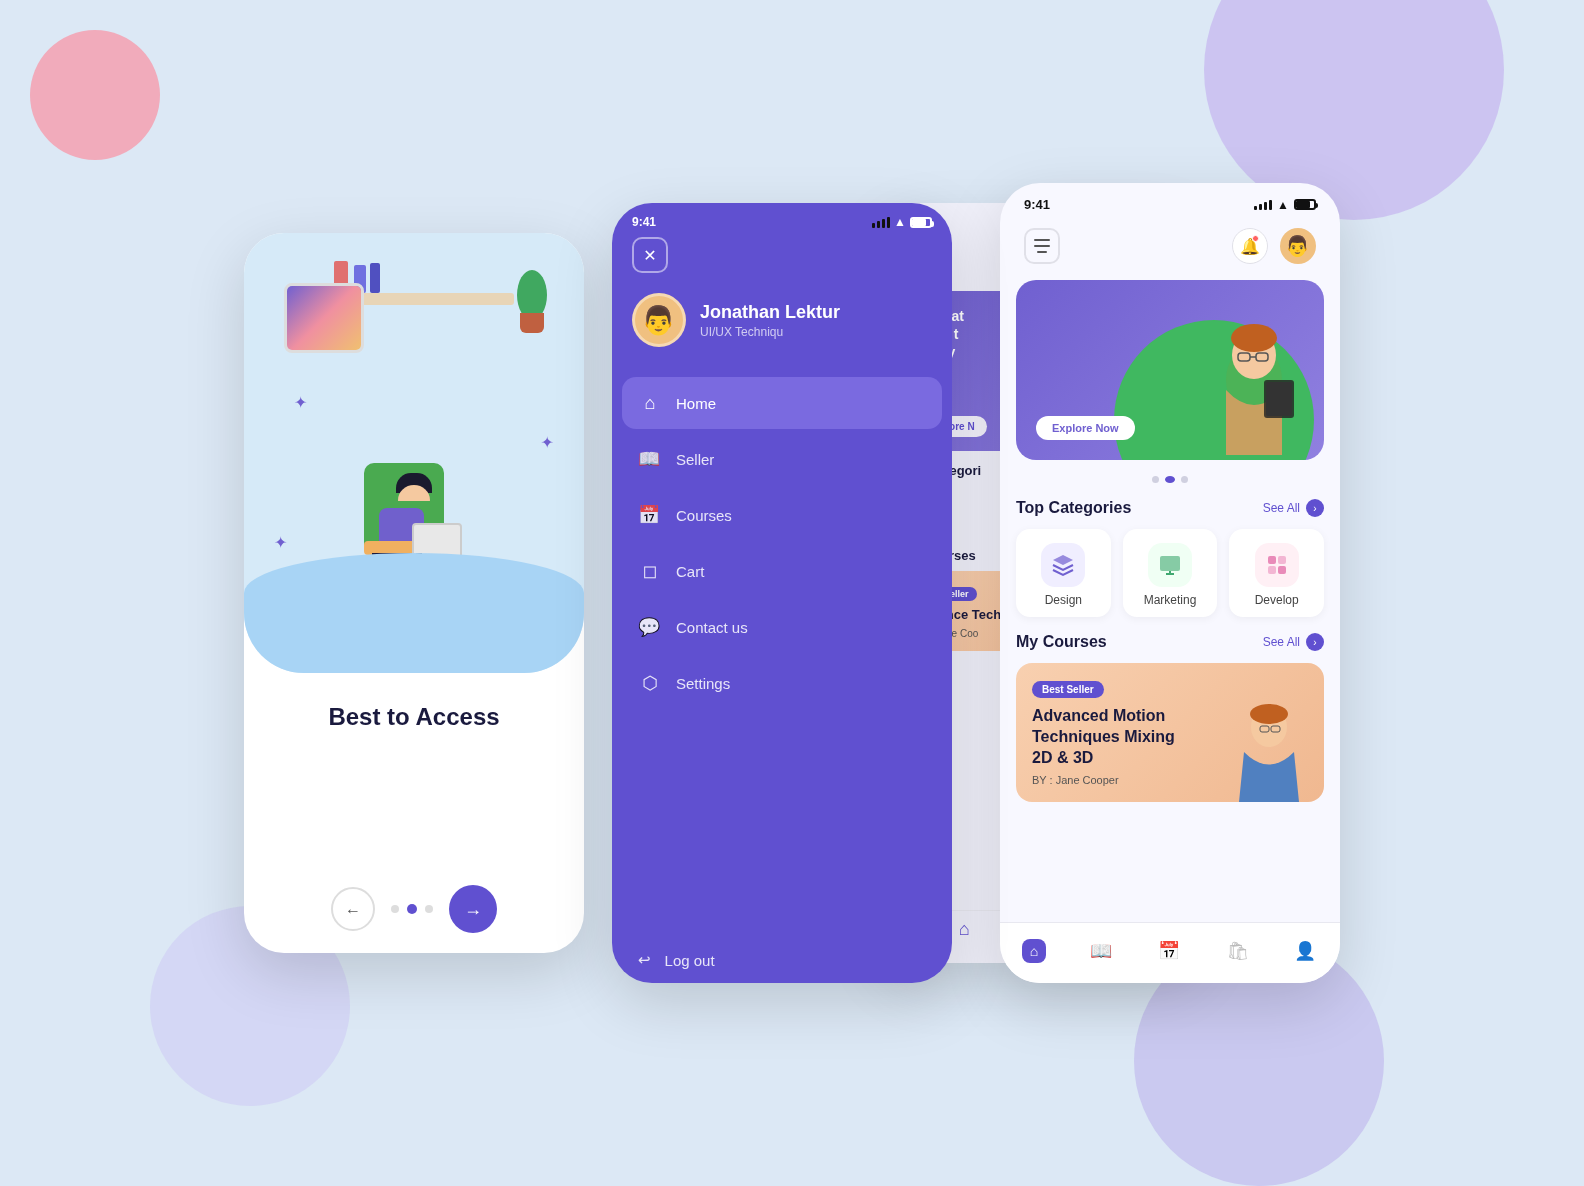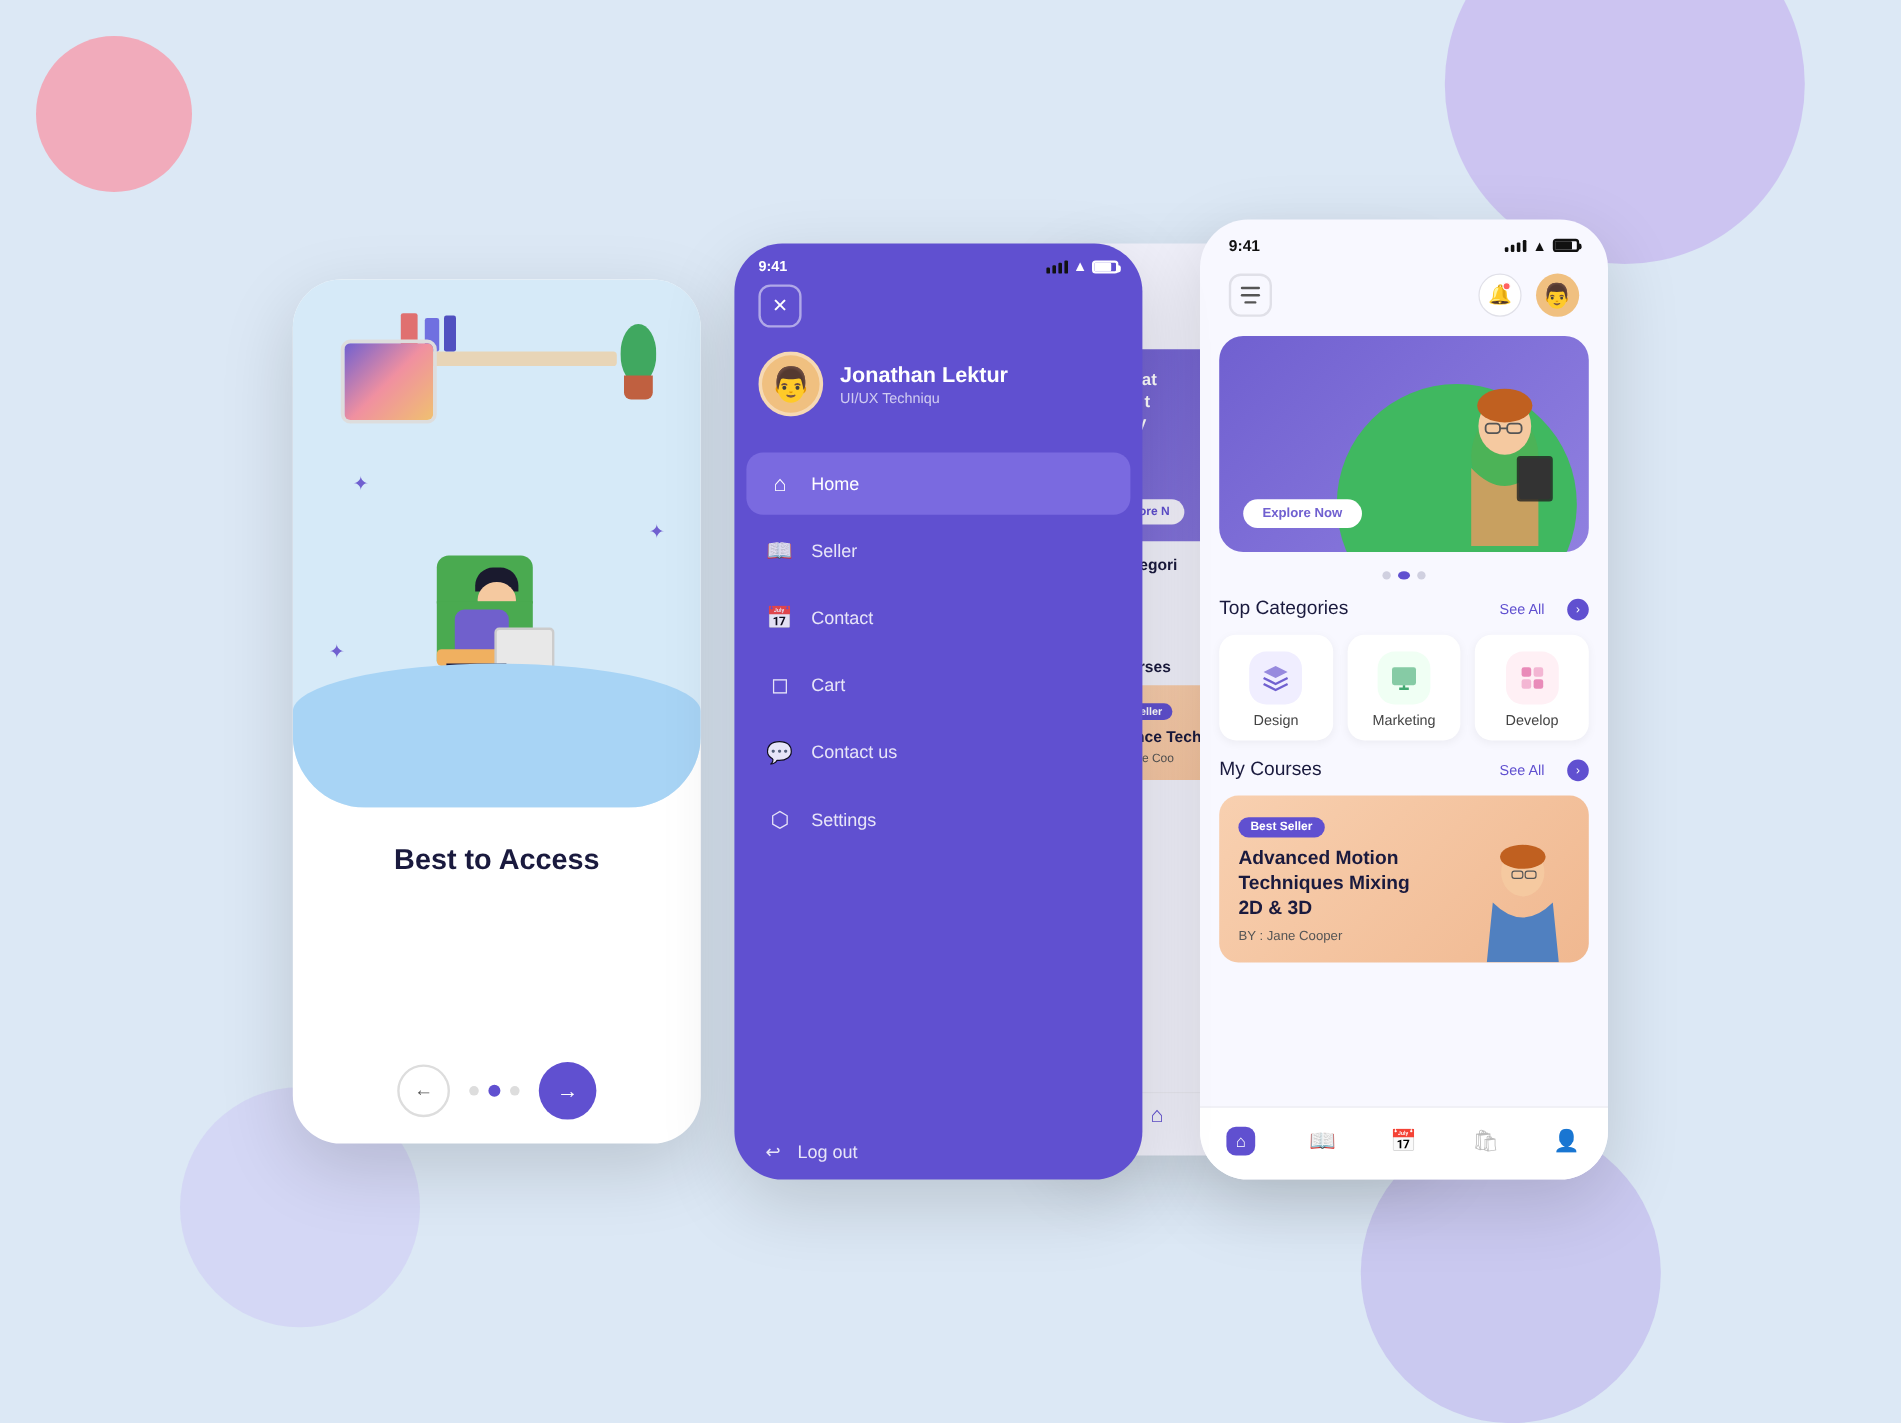--- a/index.html
+++ b/index.html
@@ -528,29 +528,29 @@
     .p3-dot.active { background: #6050d0; width: 10px; }
 
     
     .p3-section-header {
       display: flex; justify-content: space-between; align-items: center;
       padding: 0 16px 12px;
     }
 
     .p3-section-title {
       font-size: 16px;
-      font-weight: 400;
+      font-weight: 700;
       color: #1a1a3e;
     }
 
     .p3-see-all {
       font-size: 12px;
       color: #6050d0;
       cursor: pointer;
-      display: flex; align-items: center; gap: 15px;
+      display: flex; align-items: center; gap: 2px;
       font-weight: 500;
     }
 
     .p3-categories {
       display: flex; gap: 12px;
       padding: 0 16px 16px;
     }
 
     .p3-category {
       flex: 1;
@@ -887,21 +887,21 @@
       <div class="menu-item active">
         <span class="menu-icon">⌂</span>
         <span>Home</span>
       </div>
       <div class="menu-item">
         <span class="menu-icon">📖</span>
         <span>Seller</span>
       </div>
       <div class="menu-item">
         <span class="menu-icon">📅</span>
-        <span>Contact</span>
+        <span>Courses</span>
       </div>
       <div class="menu-item">
         <span class="menu-icon">◻</span>
         <span>Cart</span>
       </div>
       <div class="menu-item">
         <span class="menu-icon">💬</span>
         <span>Contact us</span>
       </div>
       <div class="menu-item">

